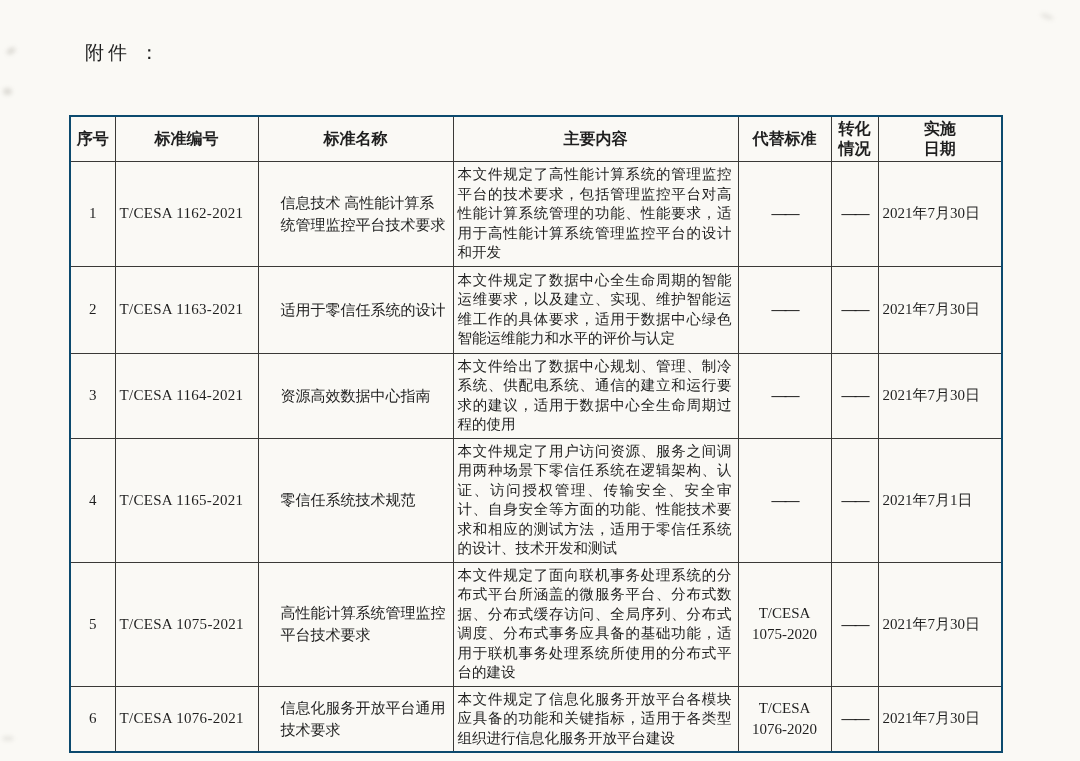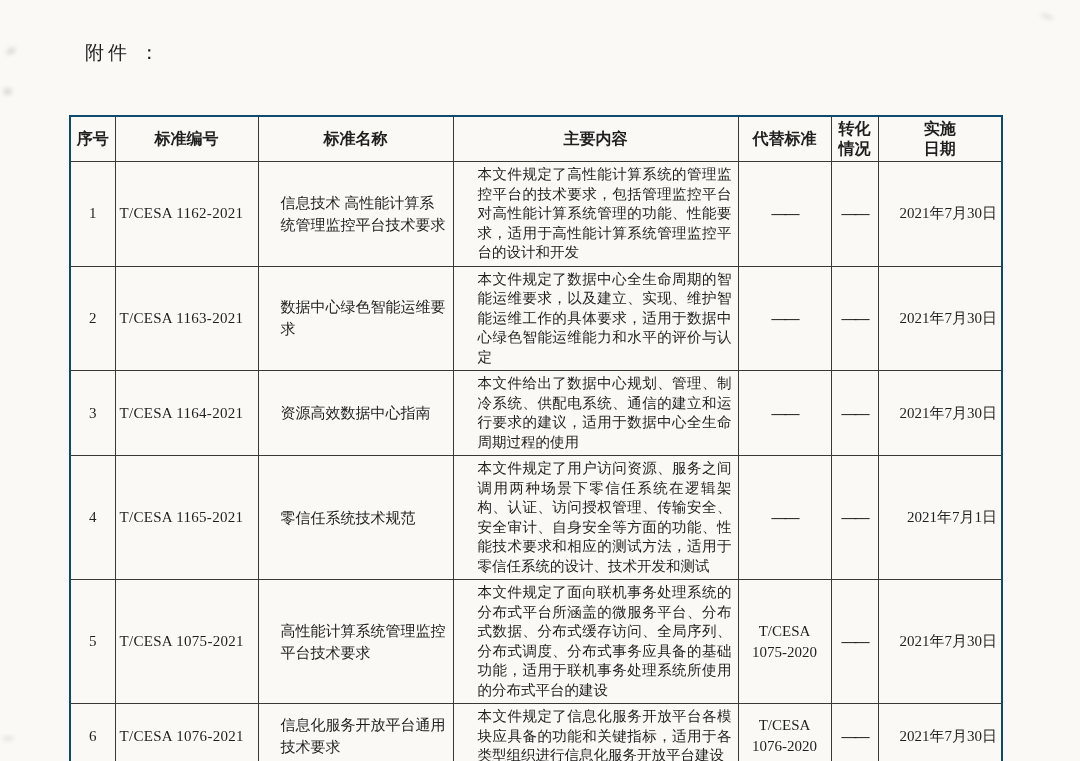--- a/index.html
+++ b/index.html
@@ -50,24 +50,24 @@
   tr.r1{height:98px;}
   tr.r2{height:87px;}
   tr.r3{height:70px;}
   tr.r4{height:113px;}
   tr.r5{height:120px;}
   tr.r6{height:60px;}
 
   td.c-no{text-align:center;font-size:15px;}
   td.c-code{font-size:15px;white-space:nowrap;letter-spacing:.3px;}
   td.c-name{font-size:15px;line-height:22px;padding:4px 6px 4px 22px;}
-  td.c-content{font-size:14.5px;line-height:19.5px;padding:3px 6px 3px 24px;text-align:justify;}
+  td.c-content{font-size:14.5px;line-height:19.5px;padding:3px 6px 3px 4px;text-align:justify;}
   td.c-replace{text-align:center;font-size:15px;line-height:21px;white-space:pre-line;}
   td.c-conv{text-align:center;font-size:15px;}
-  td.c-date{text-align:right;font-size:15px;white-space:nowrap;}
+  td.c-date{text-align:left;font-size:15px;white-space:nowrap;}
   .dash{letter-spacing:-2px;font-weight:bold;}
 </style>
 </head>
 <body>
 
 <div class="page">
   <div class="smudge s1"></div>
   <div class="smudge s2"></div>
   <div class="smudge s3"></div>
   <div class="smudge s4"></div>
@@ -103,21 +103,21 @@
         <td class="c-name">信息技术 高性能计算系统管理监控平台技术要求</td>
         <td class="c-content">本文件规定了高性能计算系统的管理监控平台的技术要求，包括管理监控平台对高性能计算系统管理的功能、性能要求，适用于高性能计算系统管理监控平台的设计和开发</td>
         <td class="c-replace dash">——</td>
         <td class="c-conv dash">——</td>
         <td class="c-date">2021年7月30日</td>
       </tr>
 
       <tr class="r2">
         <td class="c-no">2</td>
         <td class="c-code">T/CESA 1163-2021</td>
-        <td class="c-name">数据中心绿色智能运维要求</td>
+        <td class="c-name">适用于零信任系统的设计</td>
         <td class="c-content">本文件规定了数据中心全生命周期的智能运维要求，以及建立、实现、维护智能运维工作的具体要求，适用于数据中心绿色智能运维能力和水平的评价与认定</td>
         <td class="c-replace dash">——</td>
         <td class="c-conv dash">——</td>
         <td class="c-date">2021年7月30日</td>
       </tr>
 
       <tr class="r3">
         <td class="c-no">3</td>
         <td class="c-code">T/CESA 1164-2021</td>
         <td class="c-name">资源高效数据中心指南</td>

